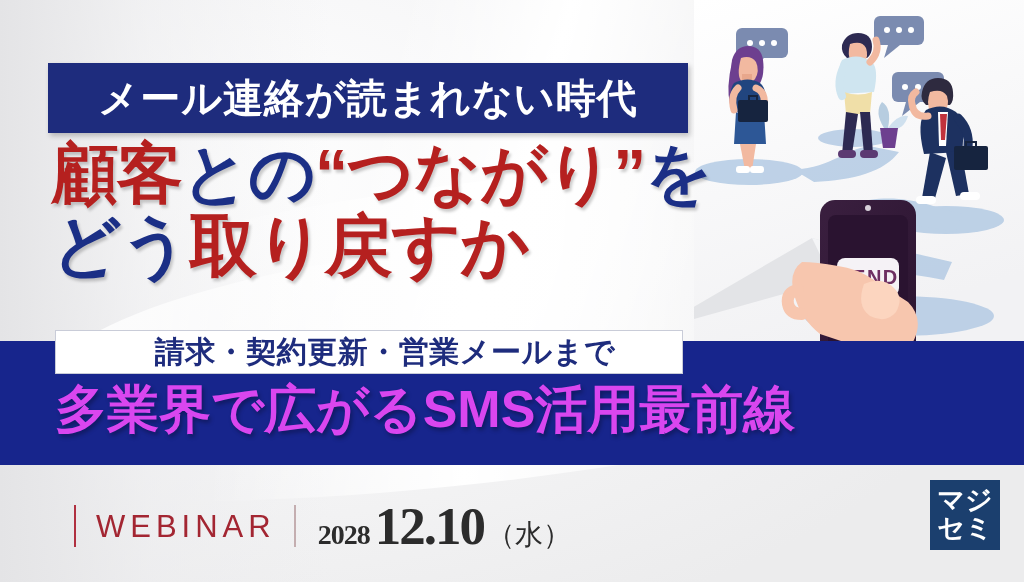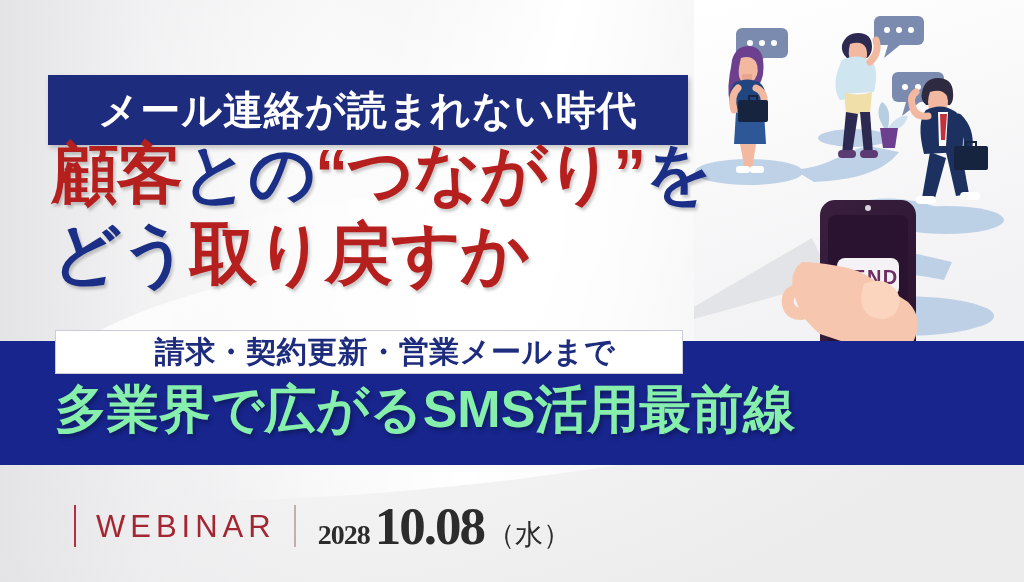--- a/index.html
+++ b/index.html
@@ -50,41 +50,40 @@
   .illus { position:absolute; right:0; top:0; width:330px; height:345px; }
 
   
   .strip-top {
     position:absolute;
     left:48px; top:63px;
     width:640px; height:70px;
     background:#1e2c7d;
     display:flex; align-items:center; justify-content:center;
     box-shadow:2px 3px 5px rgba(0,0,0,0.22);
-    margin-top:12px;
   }
   .strip-top .txt {
     color:#ffffff;
     font-size:40px;
     font-weight:700;
     letter-spacing:1px;
     white-space:nowrap;
     line-height:1;
   }
 
   
   .headline {
     position:absolute;
     left:52px; top:140px;
     width:660px;
     line-height:1.02;
     white-space:nowrap;
   }
   .hl-line { font-size:66px; font-weight:900; letter-spacing:-1px; }
-  .hl-line.l2 { font-size:68px; margin-top:12px; }
+  .hl-line.l2 { font-size:68px; margin-top:4px; }
   .rd { color:#b5201f; text-shadow:2px 3px 3px rgba(0,0,0,0.2); }
   .bl { color:#1b2f86; text-shadow:2px 3px 3px rgba(0,0,0,0.2); }
 
   
   .band {
     position:absolute;
     left:0; top:341px;
     width:1024px; height:124px;
     background:#17258c;
   }
@@ -104,21 +103,21 @@
     white-space:nowrap;
     line-height:1;
     margin-left:32px;
   }
   .band-main {
     position:absolute;
     left:55px; top:42px;
     white-space:nowrap;
   }
   .band-main .txt {
-    color:#86efac;
+    color:#d946ef;
     font-size:52px;
     font-weight:900;
     letter-spacing:0px;
     line-height:1;
     text-shadow:2px 3px 4px rgba(0,0,0,0.3);
   }
 
   
   .footer {
     position:absolute;
@@ -316,19 +315,23 @@
     </div>
   </div>
 
   <div class="footer">
     <div style="width:74px"></div>
     <div class="rule"></div>
     <div class="webinar">WEBINAR</div>
     <div class="rule gray"></div>
     <div class="dateblk">
       <span class="d-year">2028</span>
-      <span class="d-day">10.08</span>
+      <span class="d-day">12.10</span>
       <span class="d-dow">（水）</span>
     </div>
   </div>
 
+  <div class="logo">
+    <span>マジ</span>
+    <span>セミ</span>
+  </div>
 
 </div>
 
 </body></html>

